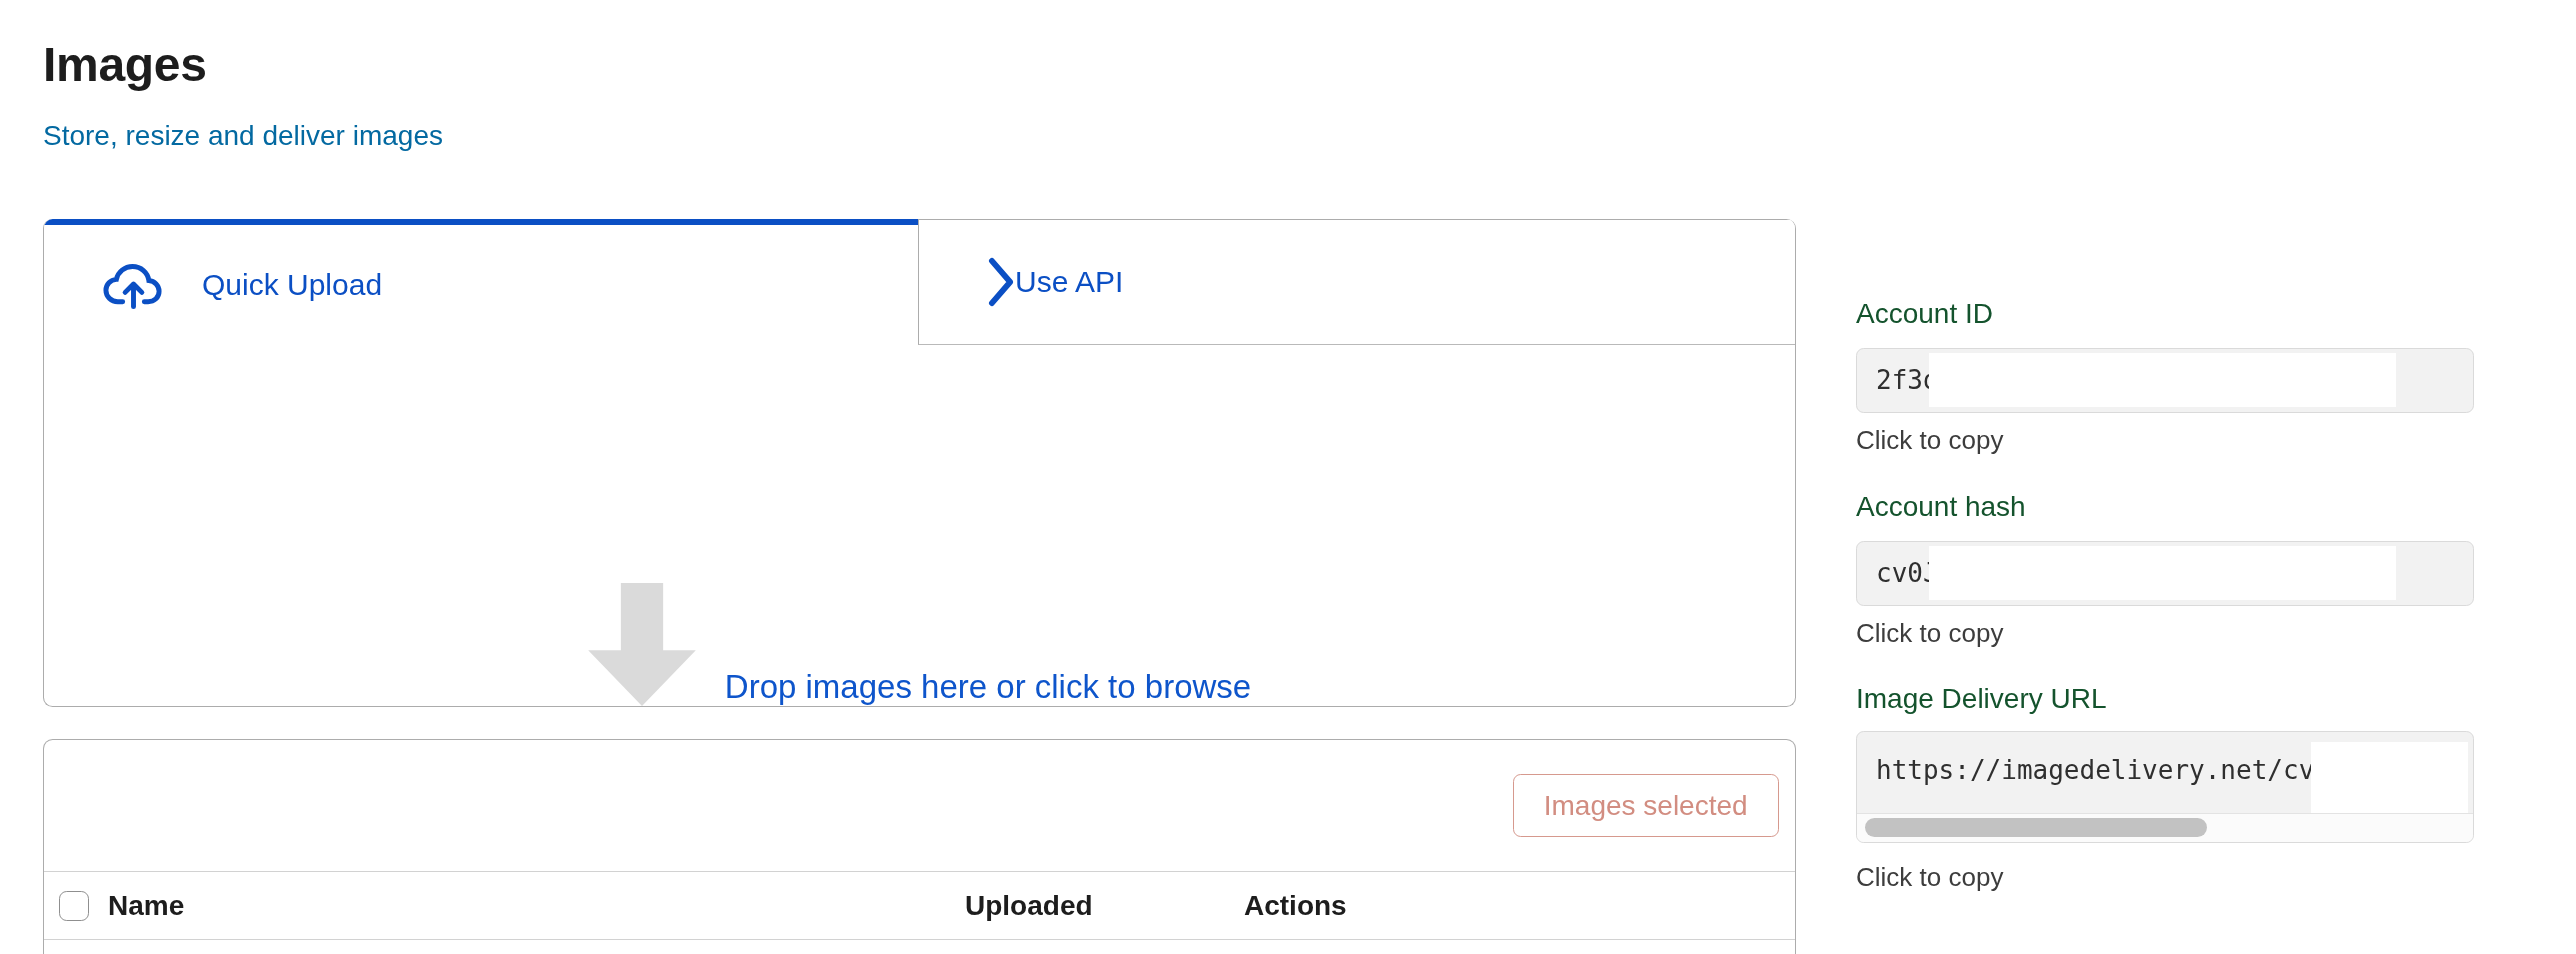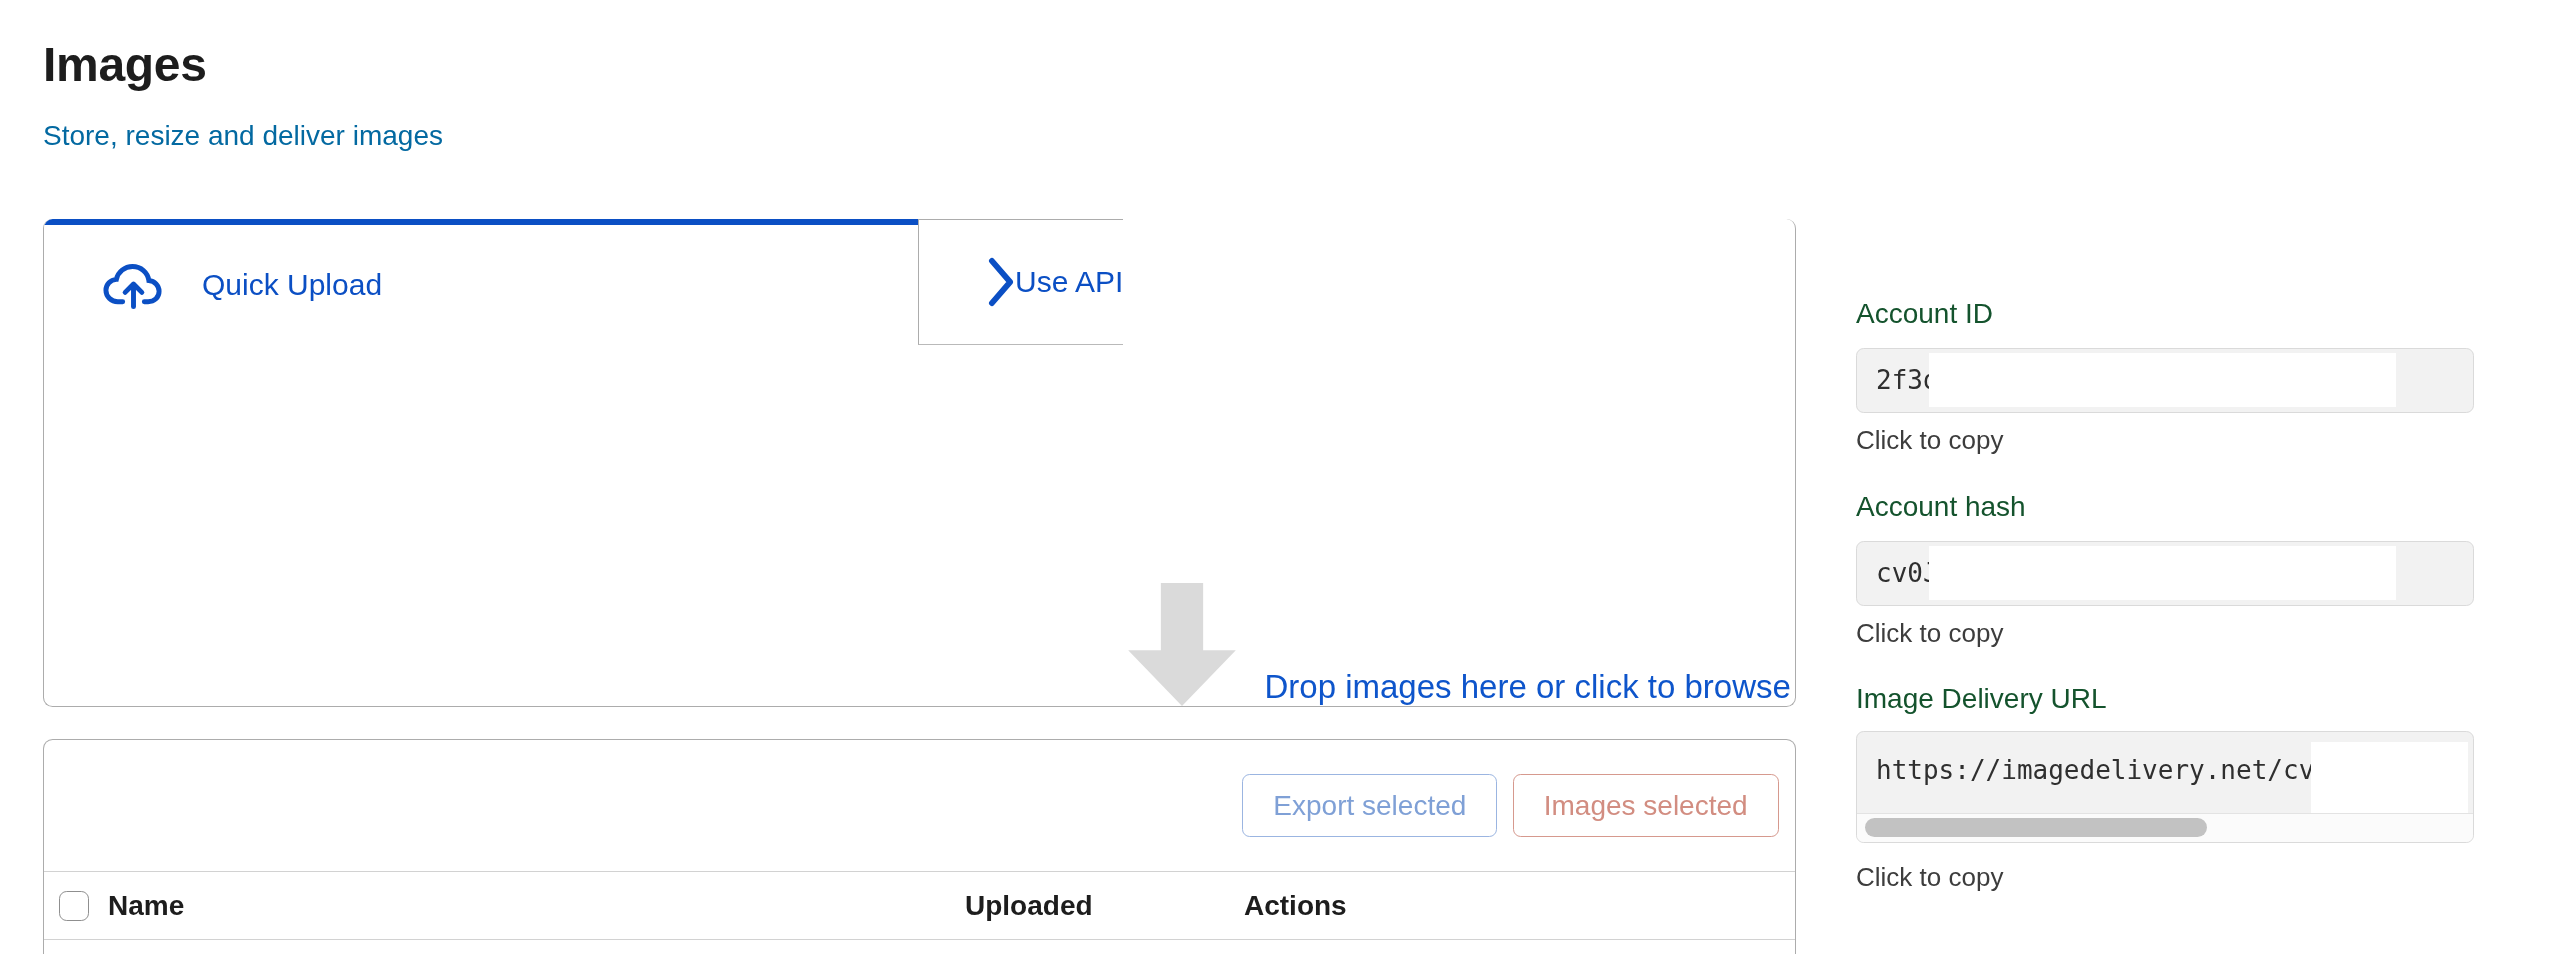--- a/index.html
+++ b/index.html
@@ -6,21 +6,21 @@
   html,body { width:2576px; height:954px; background:#ffffff;
     font-family:"Liberation Sans", sans-serif; color:#1d1d1d; }
   .page { position:relative; width:2576px; height:954px; overflow:hidden; background:#fff; }
 
   
   .page-title { position:absolute; left:43px; top:37px; font-size:48px; font-weight:600; color:#1d1d1d; letter-spacing:-0.3px; }
   .page-subtitle { position:absolute; left:43px; top:112px; font-size:28px; font-weight:400; color:#0369a1;margin-top:8px; }
 
   .main-panel { position:absolute; left:43px; top:219px; width:1753px; height:488px;
     border:1.9px solid #acacac; border-top:none; border-radius:9.6px; background:#fff;
-    overflow:hidden; display:flex; flex-direction:row; }
+    overflow:hidden; display:flex; flex-direction:column; }
   .tabs { height:126px; flex:none; display:flex; }
   .tab { display:flex; align-items:center; cursor:pointer; }
   .tab-active { width:874px; border-top:6.7px solid #0b4fc4; padding-left:58px; gap:37px; background:#fff; }
   .tab-inactive { flex:1; border-top:1.9px solid #acacac; border-left:1.9px solid #acacac;
     border-bottom:1.9px solid #b9b9b9; padding-left:69px; background:#fff; }
   .tab-label { font-size:30px; color:#0b4fc4; }
   .dropzone { flex:1; display:flex; align-items:flex-end; justify-content:center; gap:29px; cursor:pointer; }
   .dropzone-label { font-size:33px; color:#0e55cb; }
 
   .table-panel { position:absolute; left:43px; top:739px; width:1753px; height:289px;
@@ -103,21 +103,20 @@
         <svg width="108" height="123" viewBox="0 0 112 128">
           <path d="M34 0 H78 V70 H112 L56 128 L0 70 H34 Z" fill="#dadada"></path>
         </svg>
       </span>
       <span class="dropzone-label">Drop images here or click to browse</span>
     </div>
   </div>
 
   <div class="table-panel">
     <div class="btn-row">
-      <button class="btn btn-export">Export selected</button>
       <button class="btn btn-delete">Images selected</button>
     </div>
     <div class="header-row">
       <div class="checkbox"></div>
       <span class="col col-name">Name</span>
       <span class="col col-uploaded">Uploaded</span>
       <span class="col col-actions">Actions</span>
     </div>
   </div>
 

